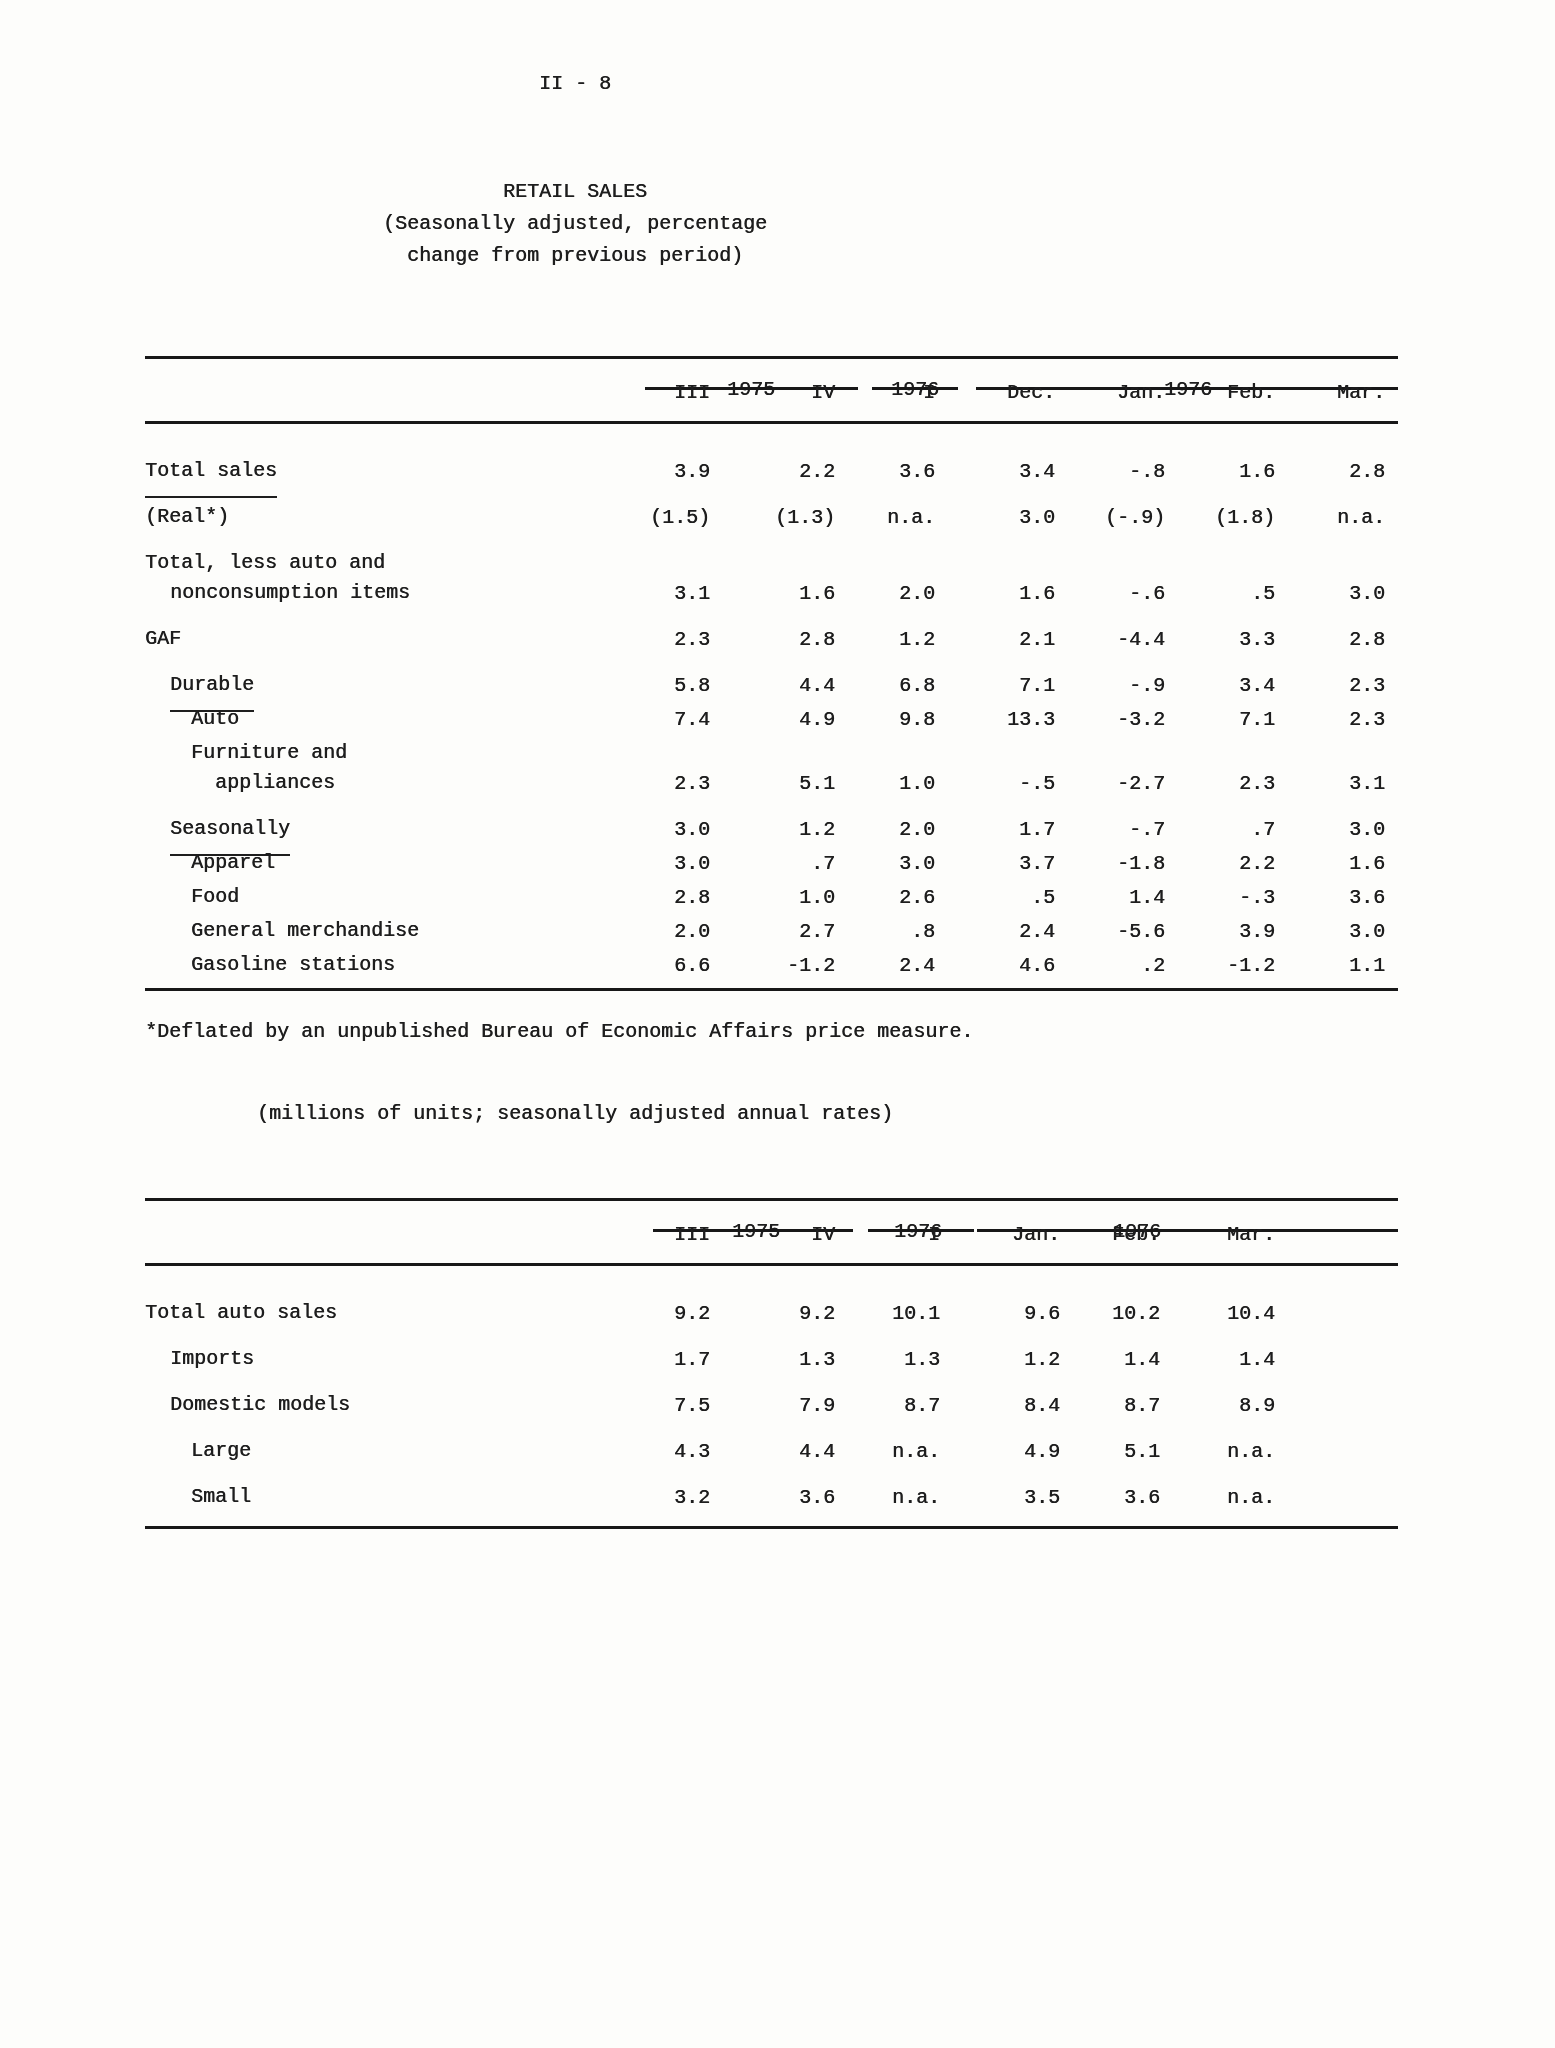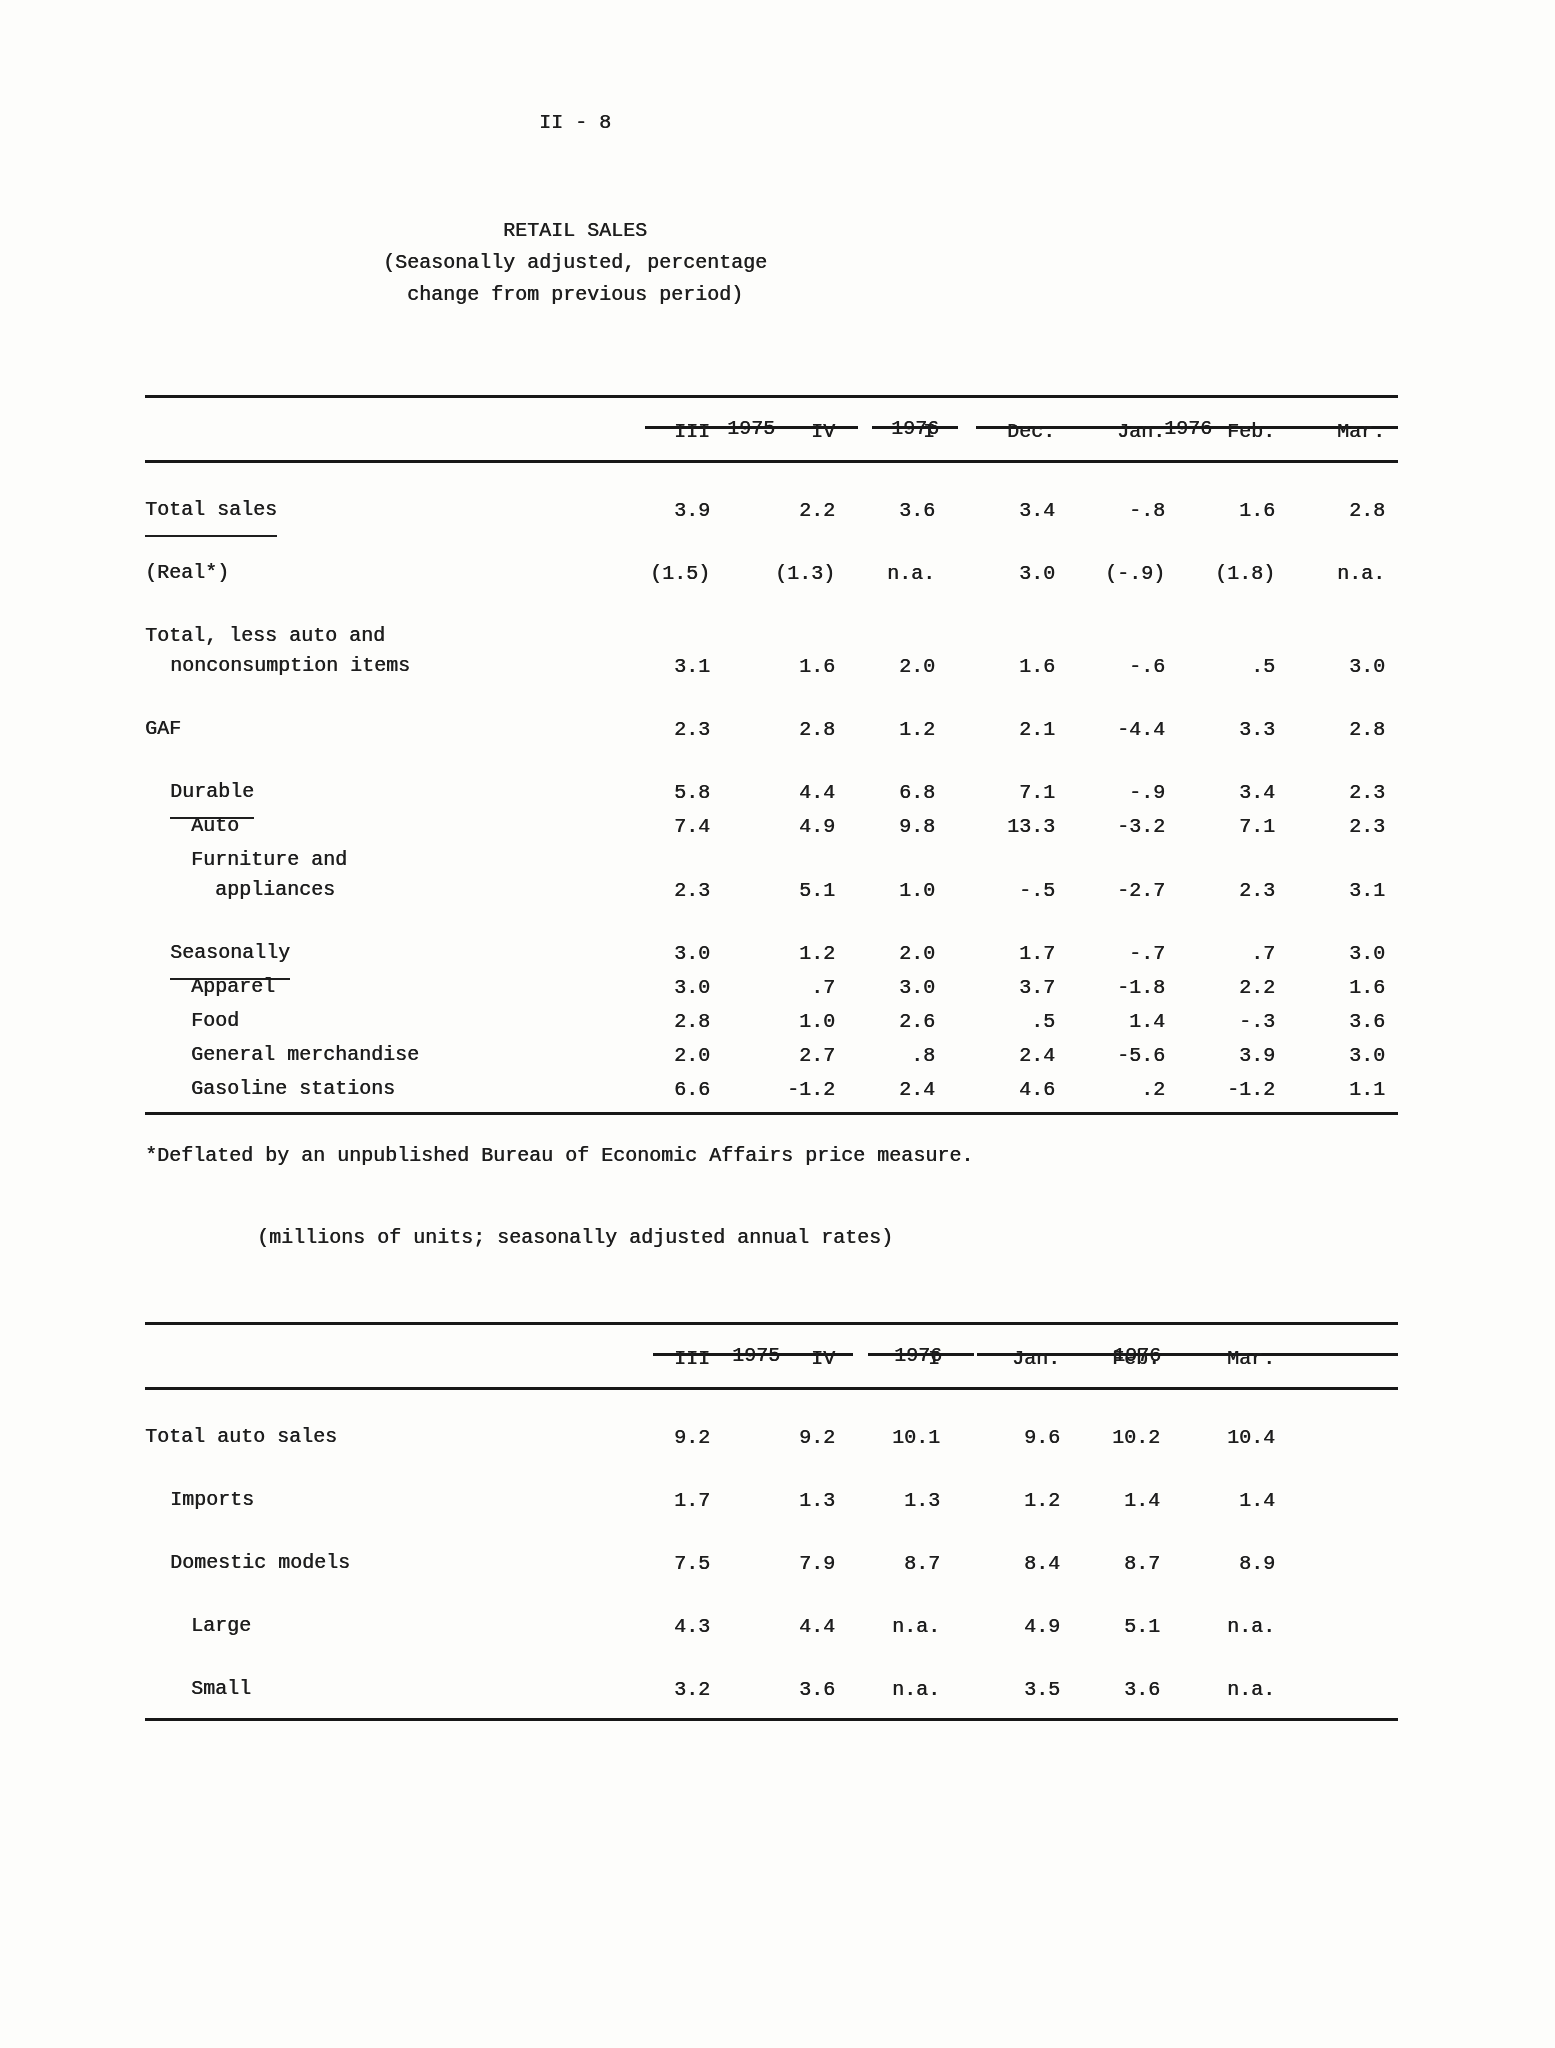--- a/index.html
+++ b/index.html
@@ -5,21 +5,21 @@
   * { margin:0; padding:0; box-sizing:border-box; }
   html,body { background:#e8e8e8; }
   .page {
     position:relative; width:1555px; height:2048px; background:#fdfdfb;
     font-family:"Liberation Mono","DejaVu Sans Mono",monospace;
     font-size:20px; color:#1e1e1e;
     text-shadow:0.5px 0 0 currentColor; 
     overflow:hidden;
   }
   .titleblock { width:1150px; text-align:center; }
-  .pagenum { margin-top:108px; line-height:30px;font-family:Liberation Mono, monospace; }
+  .pagenum { margin-top:69px; line-height:30px;font-family:Liberation Mono, monospace; }
   .tb1 { margin-top:77px; }
   .tb1 .tline { line-height:32px; }
   .tb2 { margin-top:52px; }
   .tb2 .tline { line-height:32px; }
 
   .dtable { width:1253px; margin-left:145px; }
   .rule { height:3px; background:#181818; }
   .ghead { position:relative; height:65px; }
   .ghead .rule-top { position:absolute; left:0; top:0; width:100%; }
   .yr { position:absolute; top:22px; width:200px; text-align:center; line-height:24px; }
@@ -32,21 +32,21 @@
   
   .t2 .yr.g1 { left:511px; } .t2 .seg.g1 { left:508px; width:200px; }
   .t2 .yr.g2 { left:673px; } .t2 .seg.g2 { left:723px; width:106px; }
   .t2 .yr.g3 { left:892px; } .t2 .seg.g3 { left:832px; width:421px; }
 
   .subhead { position:absolute; left:0; top:24px; width:100%; }
   .t1 .subhead, .t1 .trow { display:grid; grid-template-columns:355px 210px 125px 100px 120px 110px 110px 110px; }
   .t2 .subhead, .t2 .trow { display:grid; grid-template-columns:355px 210px 125px 105px 120px 100px 115px; }
   .subhead .cell { text-align:right; line-height:26px; }
 
-  .trow { margin-top:33px; align-items:end; }
+  .trow { margin-top:16px; align-items:end; }
   .trow.sm { margin-top:4px; }
   .tbody .trow:first-child { margin-top:32px; }
   .trow .cell.val { text-align:right; line-height:28px; align-self:end; }
   .lab .lline { line-height:30px; }
   .ind0 { padding-left:0; } .ind1 { padding-left:25px; }
   .ind2 { padding-left:46px; } .ind3 { padding-left:70px; }
   .ul { border-bottom:2px solid currentColor; padding-bottom:14px; }
 
   .rule.end1 { margin-top:8px; }
   .rule.end2 { margin-top:14px; }

